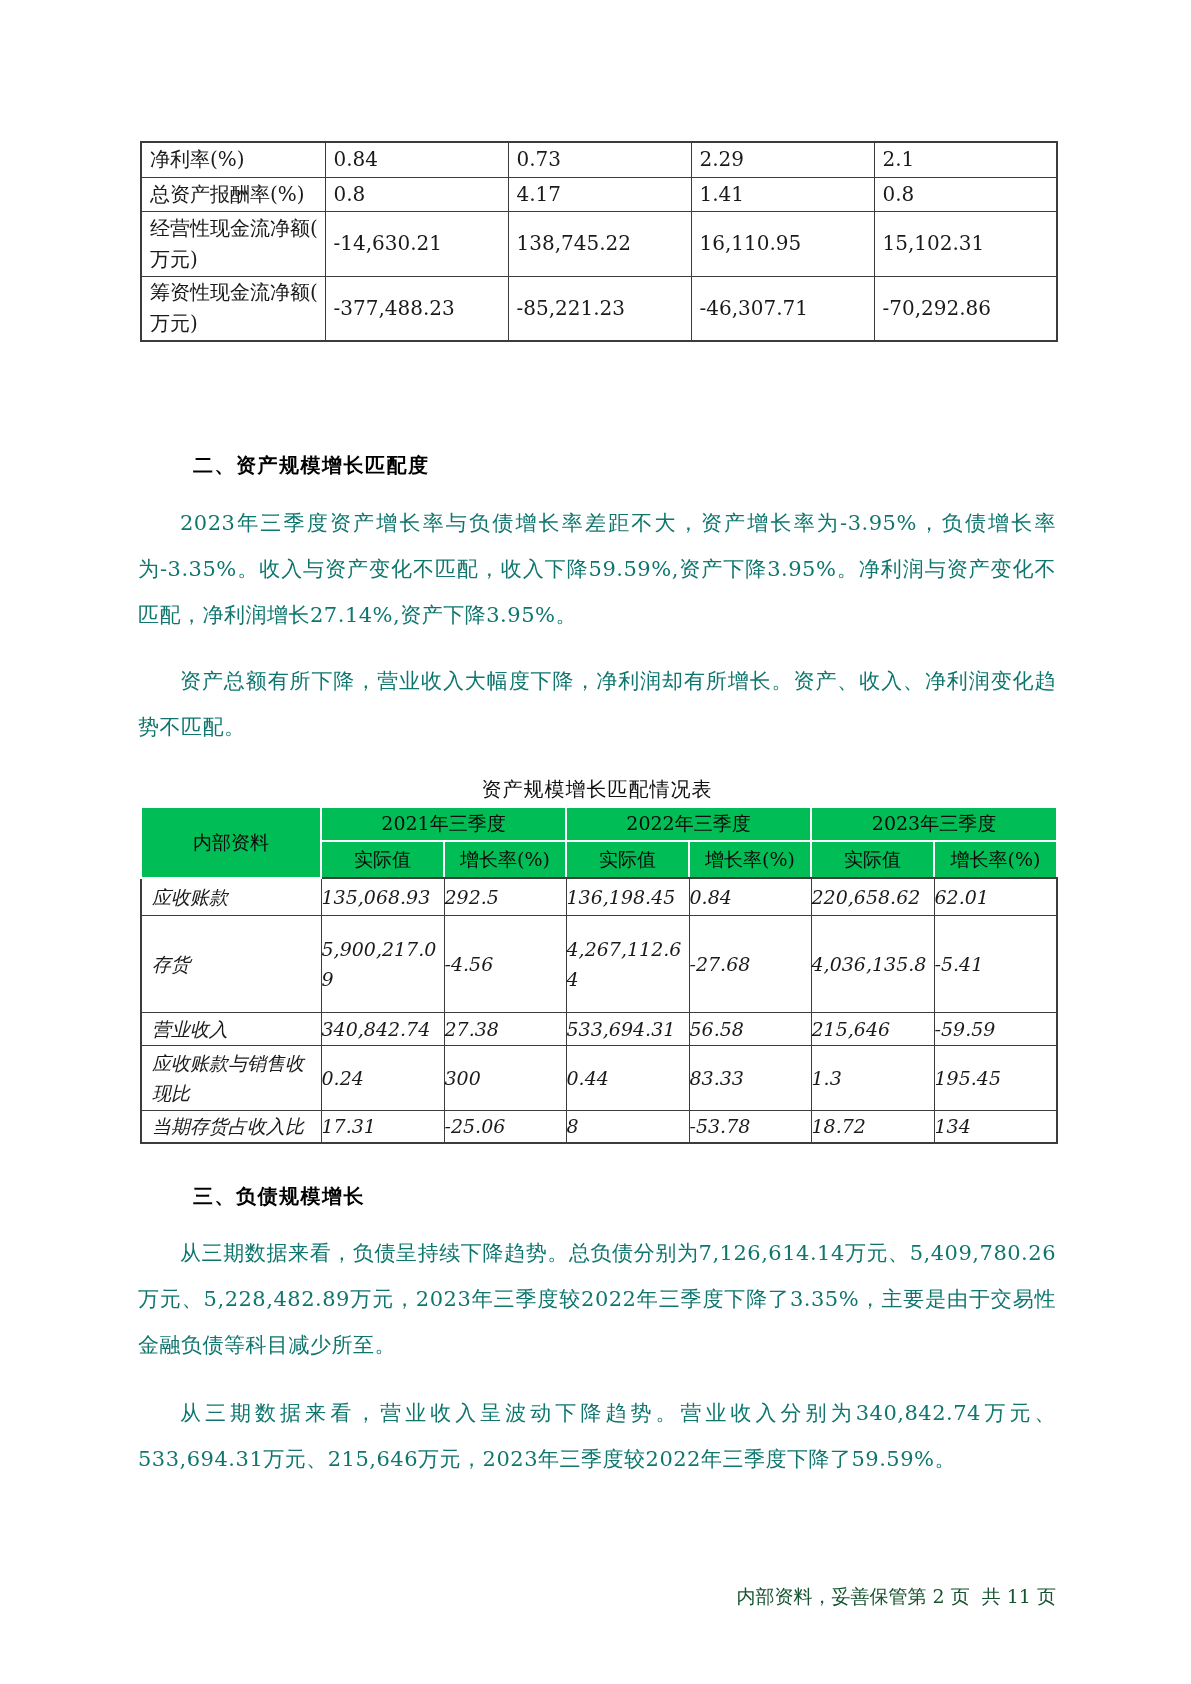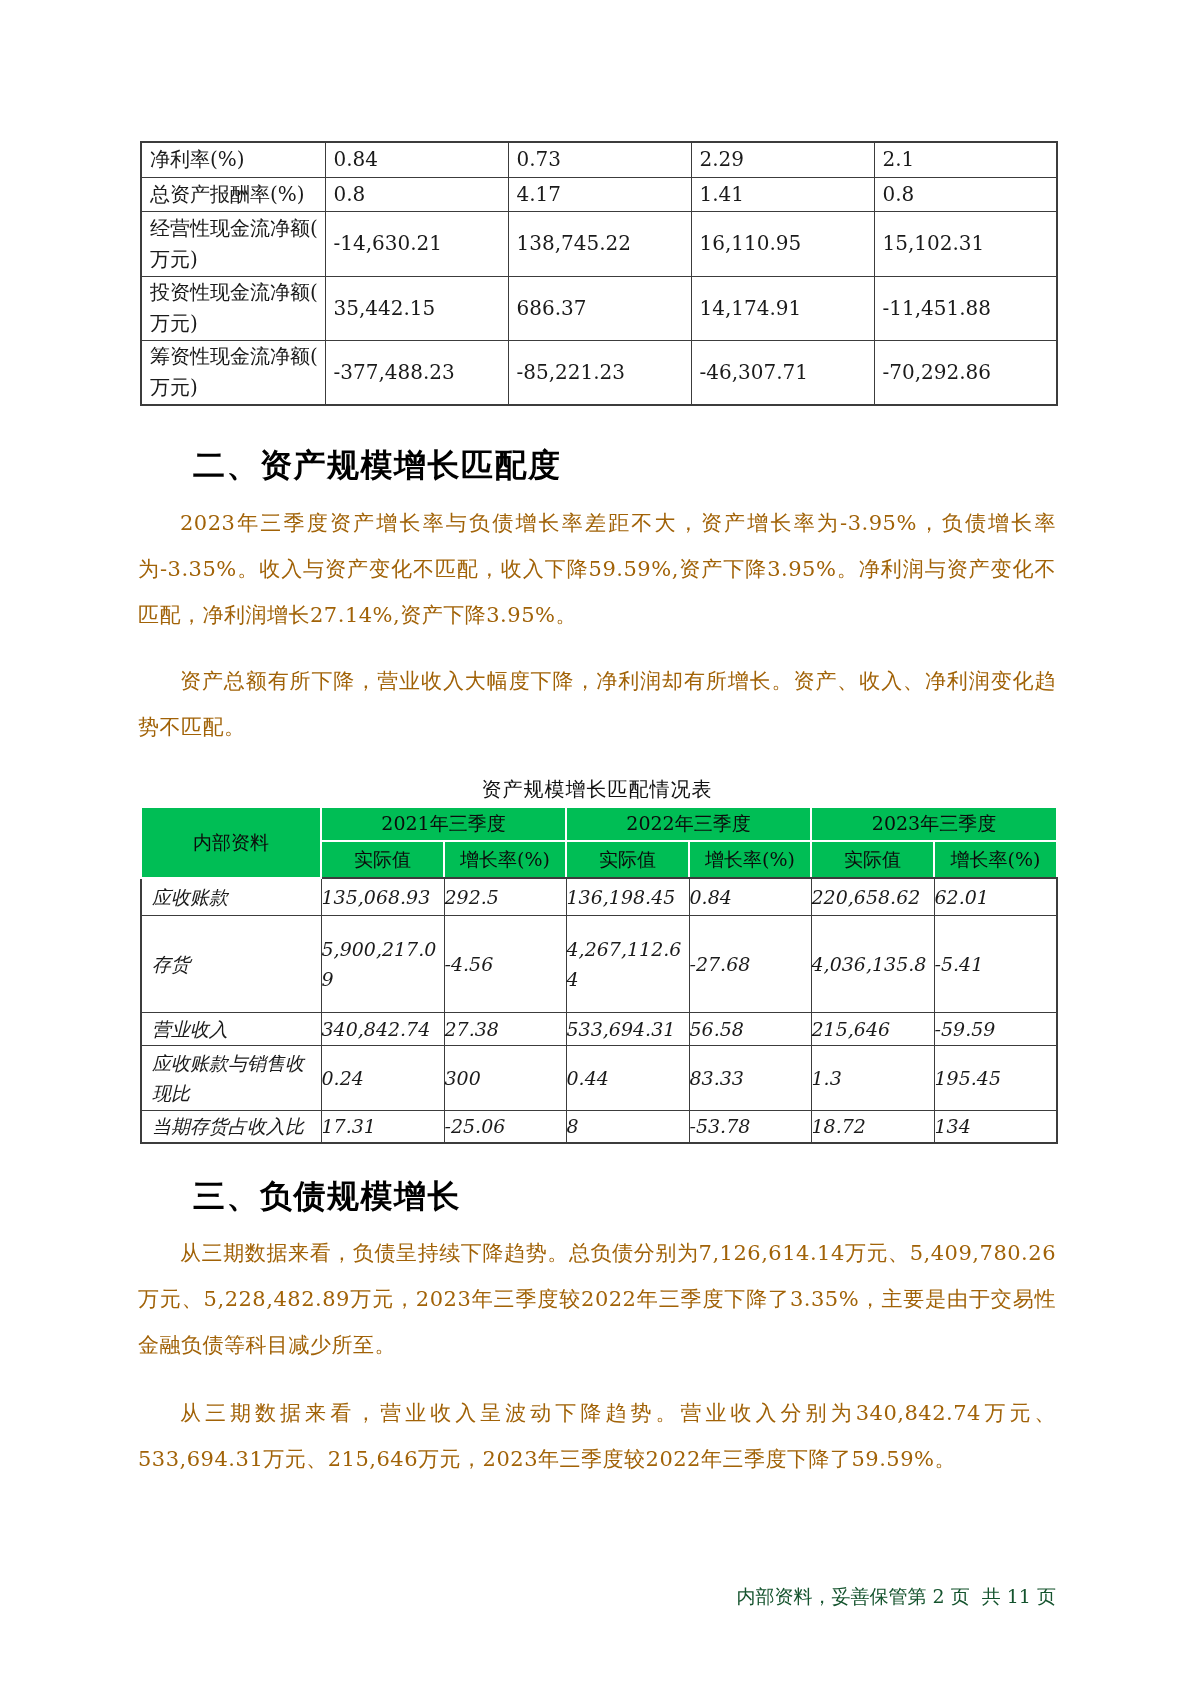--- a/index.html
+++ b/index.html
@@ -36,37 +36,37 @@
   tr.h31 { height: 37px; } tr.h37 { height: 37px; }
   tr.h97 { height: 97px; } tr.h33 { height: 33px; }
 
   .sec-h {
     position: absolute;
     left: 138px;
     width: 918px;
     padding-left: 55px;
     font-family: "DejaVu Sans", "Liberation Sans", sans-serif;
     font-weight: 700;
-    font-size: 32px;
+    font-size: 20px;
     letter-spacing: 1.5px;
     color: #000;
   }
   .sec2 { top: 446px; line-height: 38px; }
   .sec3 { top: 1176px; line-height: 40px; }
 
   .para {
     position: absolute;
     left: 138px;
     width: 918px;
     font-size: 21px;
     line-height: 46px;
     letter-spacing: 0.5px;
     text-align: justify;
     text-indent: 2em;
-    color: #a16207;
+    color: #0f766e;
   }
   .p1 { top: 500px; }
   .p2 { top: 658px; }
   .p3 { top: 1230px; }
   .p4 { top: 1390px; }
 
   .caption {
     position: absolute;
     top: 776px;
     left: 138px;
@@ -142,28 +142,20 @@
         <td>0.8</td>
       </tr>
       <tr class="h65">
         <td>经营性现金流净额(
 万元)</td>
         <td>-14,630.21</td>
         <td>138,745.22</td>
         <td>16,110.95</td>
         <td>15,102.31</td>
       </tr>
-      <tr class="h64">
-        <td>投资性现金流净额(
-万元)</td>
-        <td>35,442.15</td>
-        <td>686.37</td>
-        <td>14,174.91</td>
-        <td>-11,451.88</td>
-      </tr>
       <tr class="h65">
         <td>筹资性现金流净额(
 万元)</td>
         <td>-377,488.23</td>
         <td>-85,221.23</td>
         <td>-46,307.71</td>
         <td>-70,292.86</td>
       </tr>
     </tbody>
   </table>

